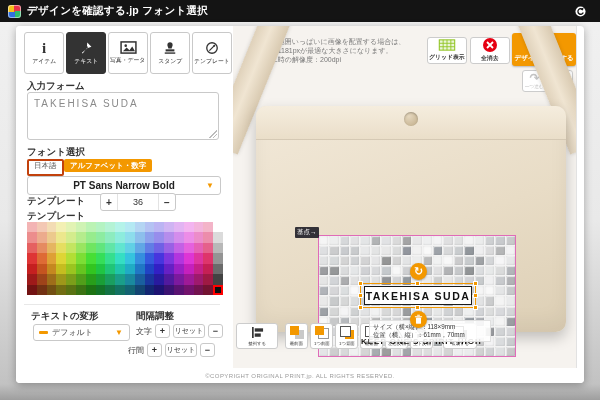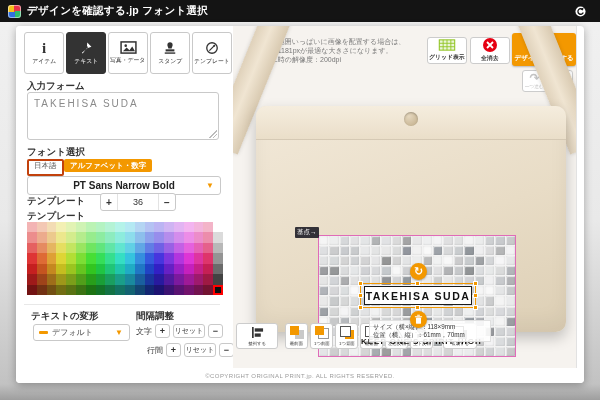--- a/index.html
+++ b/index.html
@@ -363,21 +363,21 @@
   <span class="droparrow">▼</span>
 </div>
 
 <div class="abs seclabel" style="left:136px;top:310px;">間隔調整</div>
 <div class="abs sprow" style="left:136px;top:324px;">
   <span class="rlabel">文字</span>
   <div class="minibtn sq">+</div>
   <div class="minibtn rst">リセット</div>
   <div class="minibtn sq">−</div>
 </div>
-<div class="abs sprow" style="left:147px;top:343px;">
+<div class="abs sprow" style="left:128px;top:343px;">
   <span class="rlabel">行間</span>
   <div class="minibtn sq">+</div>
   <div class="minibtn rst">リセット</div>
   <div class="minibtn sq">−</div>
 </div>
 
 <div class="abs canvas">
   <div class="abs notes">
     <div>※加工範囲いっぱいに画像を配置する場合は、</div>
     <div>1889×1181pxが最適な大きさになります。</div>

